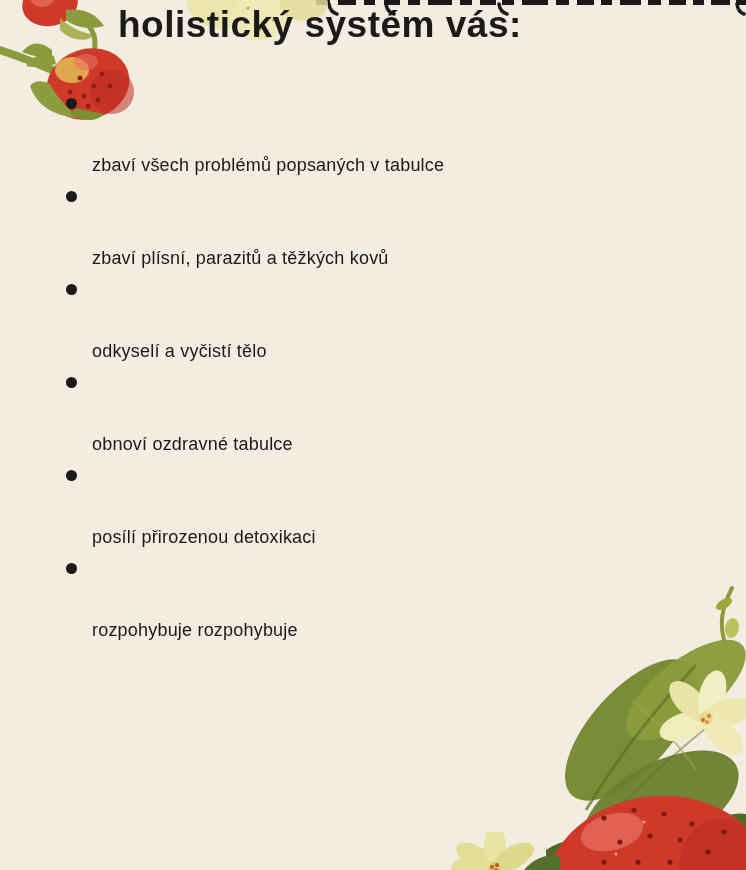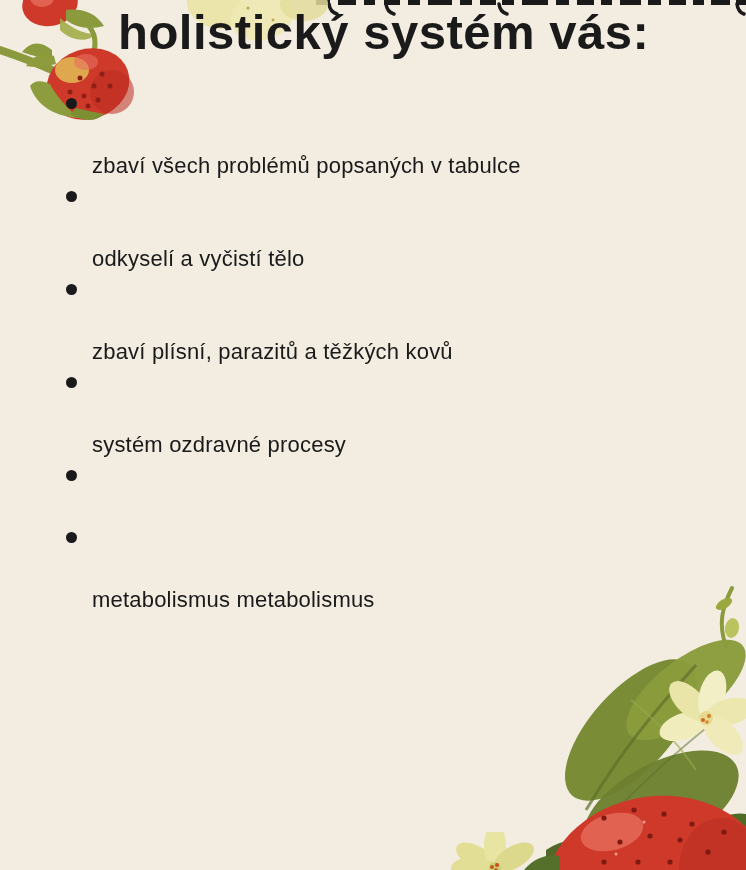--- a/index.html
+++ b/index.html
@@ -16,30 +16,30 @@
   }
   .deco{position:absolute; pointer-events:none;}
   #frag-top{left:296px; top:0; width:450px; height:18px;}
   #petals-top{left:178px; top:0; width:165px; height:50px;}
   #straw-tl{left:0; top:0; width:150px; height:210px;}
   #cluster-br{right:0; bottom:0; width:200px; height:300px;}
   #flower-bc{left:420px; top:832px; width:140px; height:38px;}
 
   .title{
     position:absolute; left:118px; top:4px; margin:0;
-    font-size:49px; font-weight:700; letter-spacing:.5px;
+    font-size:37px; font-weight:700; letter-spacing:.5px;
     color:var(--ink); white-space:nowrap; z-index:2;
   }
   .benefits{
     position:absolute; left:58px; top:88px; width:662px;
     margin:0; padding:0; list-style:none; z-index:2;
   }
   .benefit{
     position:relative; padding-left:34px;
-    font-size:22px; line-height:31px; letter-spacing:.2px;
+    font-size:18px; line-height:31px; letter-spacing:.2px;
     white-space:pre-line;
   }
   .dot{
     position:absolute; left:8px; top:10px; width:11px; height:11px;
     border-radius:50%; background:var(--ink);
   }
 </style>
 </head>
 <body>
 
@@ -172,35 +172,36 @@
 
   <h1 class="title">holistický systém vás:</h1>
 
   <ul class="benefits">
       <li class="benefit">
     <span class="dot"></span>
     <span>zbaví všech problémů popsaných v tabulce</span>
   </li>
       <li class="benefit">
     <span class="dot"></span>
+    <span>zbaví plísní, parazitů a těžkých kovů</span>
+  </li>
+      <li class="benefit">
+    <span class="dot"></span>
     <span>odkyselí a vyčistí tělo</span>
   </li>
       <li class="benefit">
     <span class="dot"></span>
-    <span>zbaví plísní, parazitů a těžkých kovů</span>
-  </li>
-      <li class="benefit">
-    <span class="dot"></span>
-    <span>systém ozdravné procesy</span>
-  </li>
-      <li class="benefit">
-    <span class="dot"></span>
-  </li>
-      <li class="benefit">
-    <span class="dot"></span>
-    <span>metabolismus metabolismus</span>
+    <span>obnoví ozdravné tabulce</span>
+  </li>
+      <li class="benefit">
+    <span class="dot"></span>
+    <span>posílí přirozenou detoxikaci</span>
+  </li>
+      <li class="benefit">
+    <span class="dot"></span>
+    <span>rozpohybuje rozpohybuje</span>
   </li>
       <li class="benefit">
     
     
   </li>
     </ul>
 </div>
 
 </body></html>

